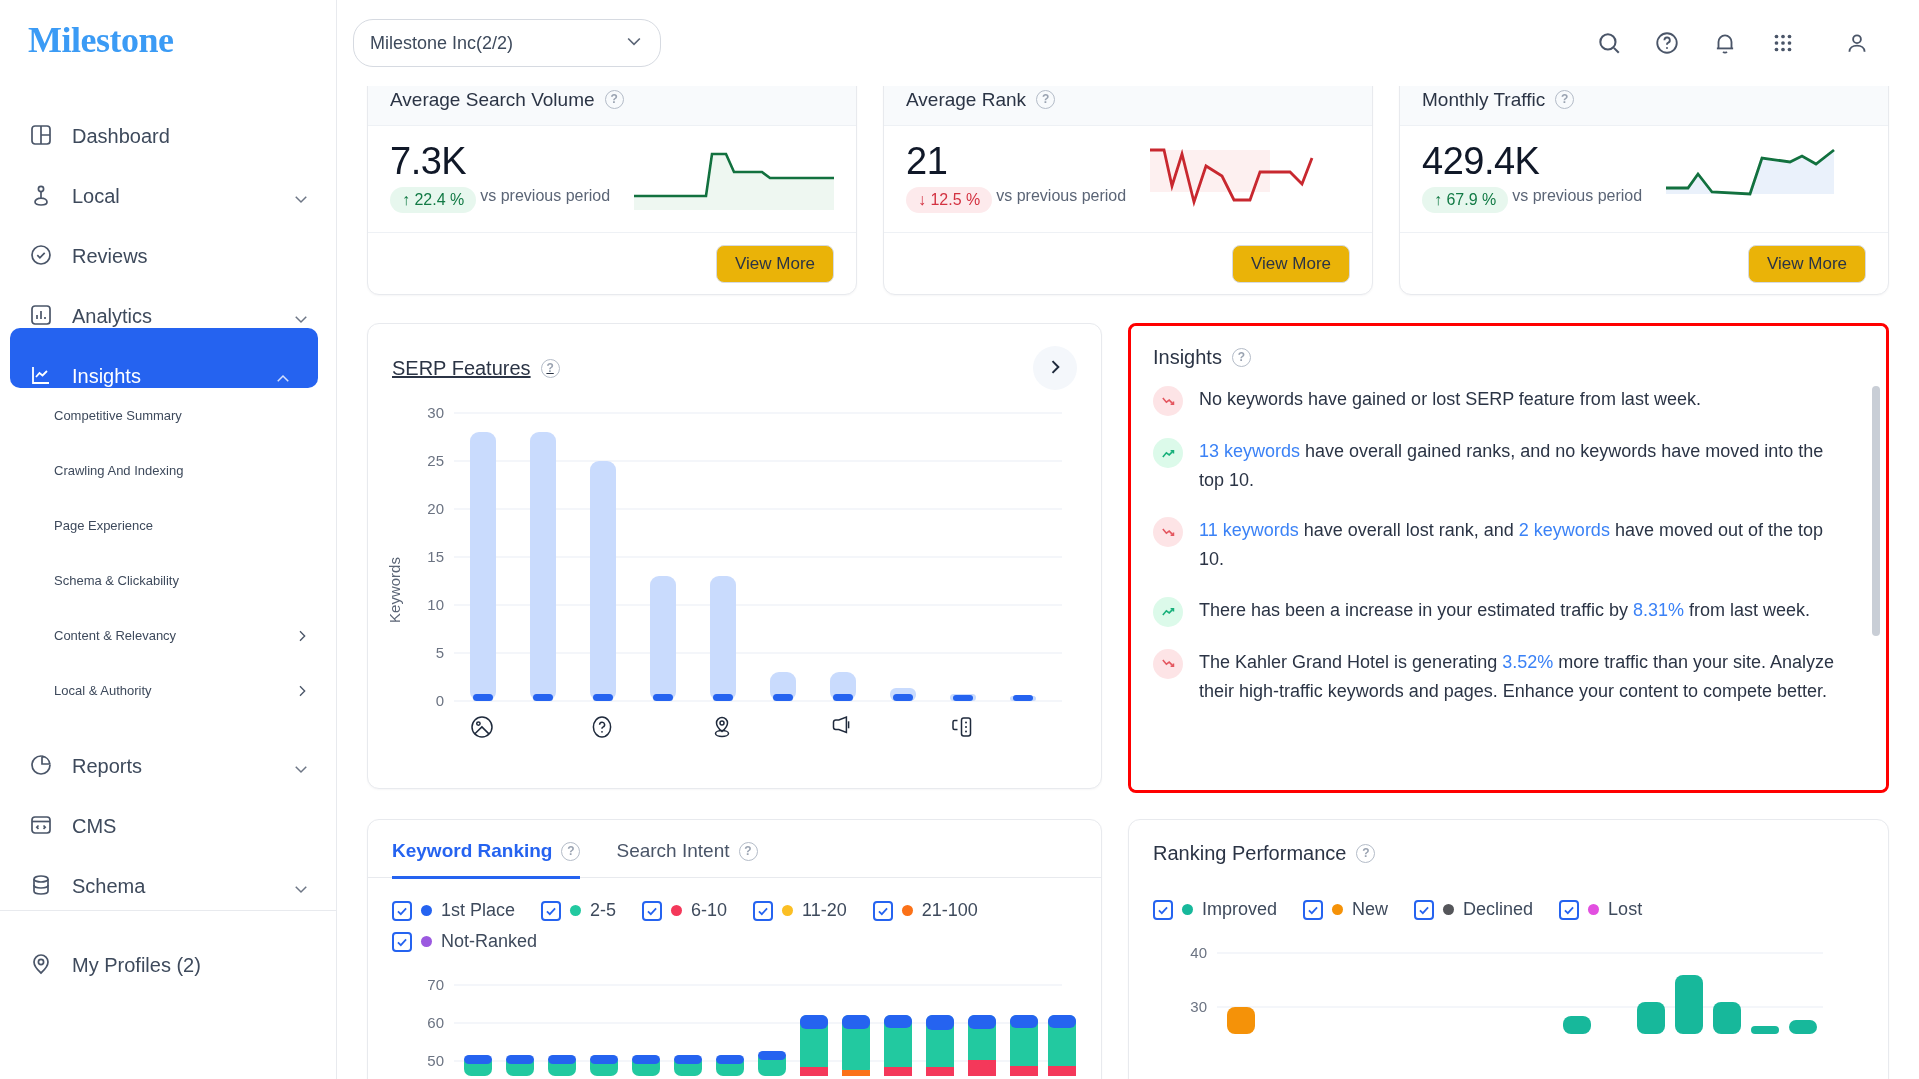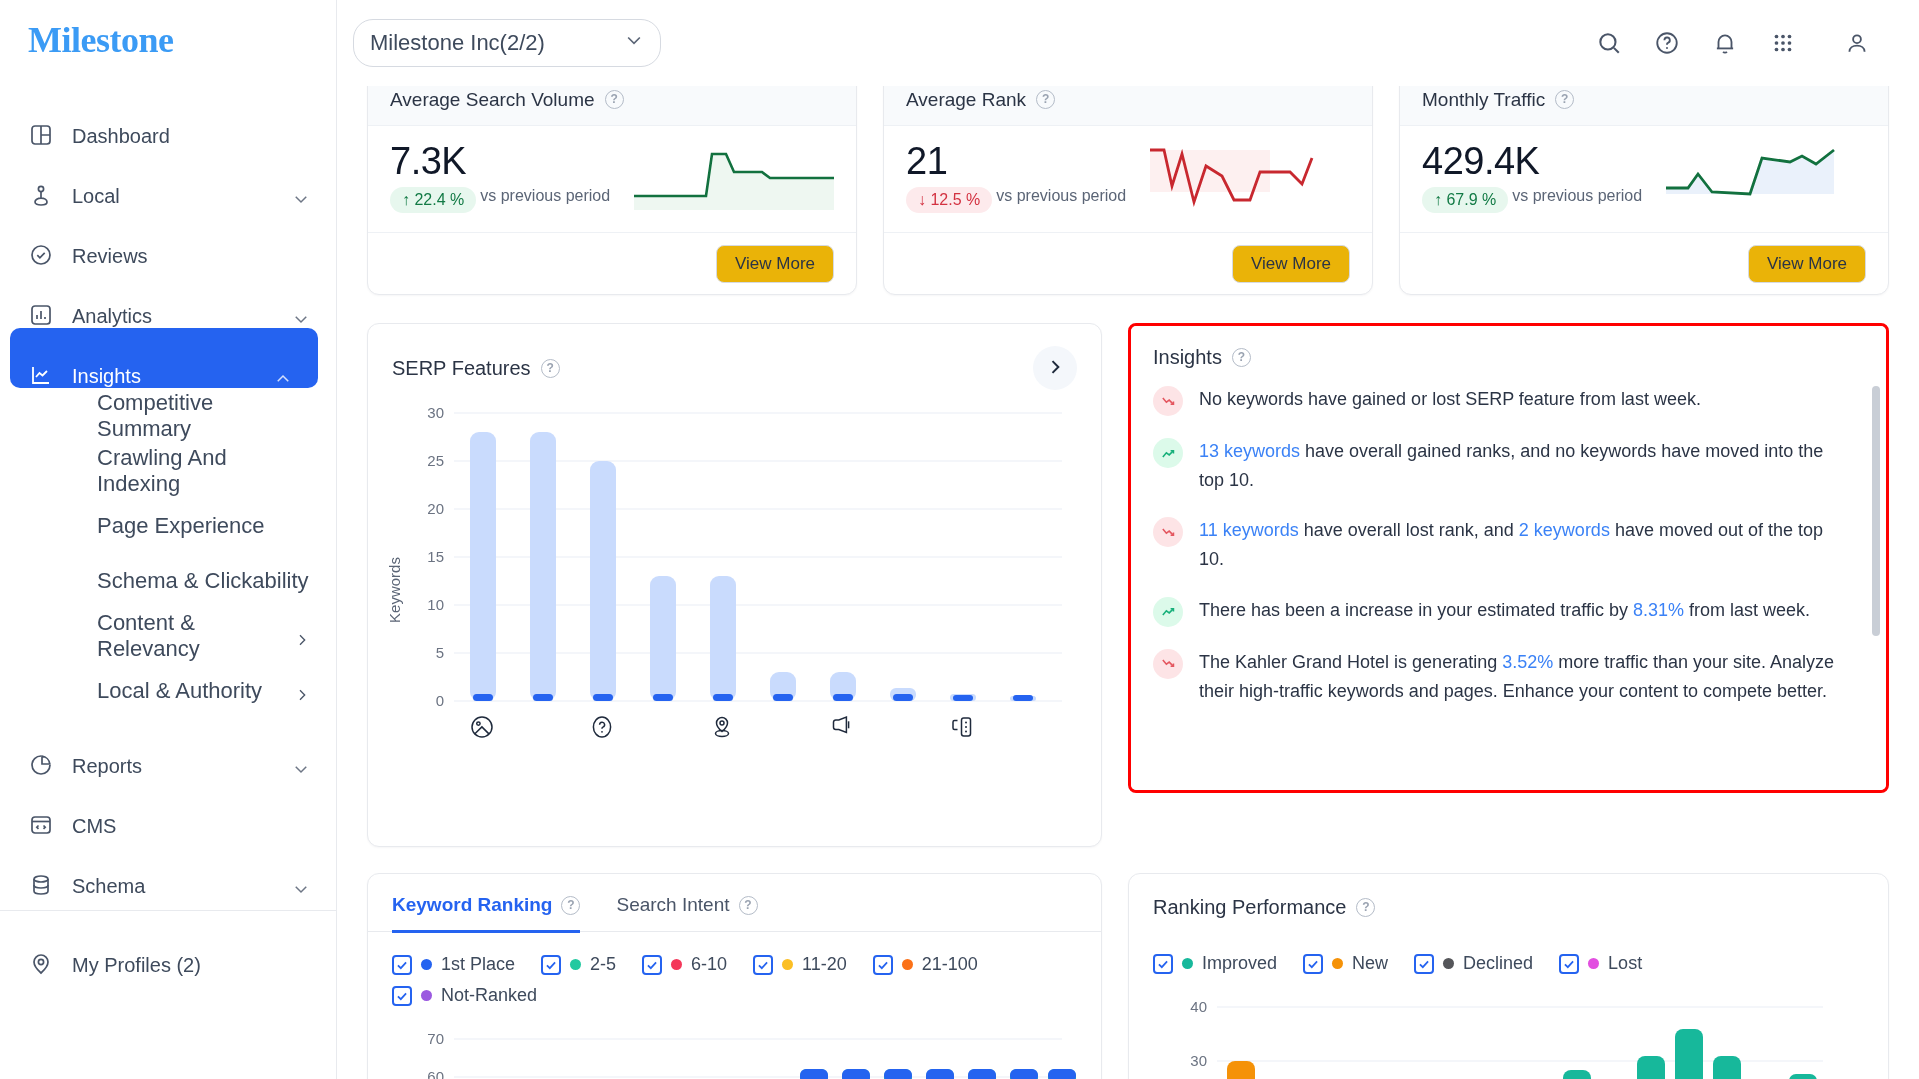--- a/index.html
+++ b/index.html
@@ -41,39 +41,39 @@
   .nav-item .chev { width: 18px; height: 18px; flex: 0 0 18px; opacity: .8; }
   .nav-item.active {
     background: #2563f0; color: #fff;
     border-radius: 10px;
     margin: 0 18px 0 10px;
     padding-left: 18px;
   }
   .nav-item.active .ico svg { stroke: #fff; }
   .nav-sub {
     height: 55px; display: flex; align-items: center;
-    padding-left: 97px; padding-right: 26px;
-    font-size: 22px; color: #3e4a5c; cursor: pointer;
+    padding-left: 54px; padding-right: 26px;
+    font-size: 13px; color: #3e4a5c; cursor: pointer;
   }
   .nav-sub .label { flex: 1 1 auto; }
   .nav-sub .chev { width: 16px; height: 16px; flex: 0 0 16px; }
   .nav-divider { height: 1px; background: #e8eaee; margin: 12px 0 6px 0; }
 
   
   .main { flex: 1 1 auto; height: 1079px; position: relative; overflow: hidden; background: #fff; }
   .topbar {
     height: 86px; display: flex; align-items: center;
     padding: 0 40px 0 16px; gap: 14px;
     background: #fff;
   }
   .brand-select {
     width: 308px; height: 48px;
     border: 1px solid #d6dae1; border-radius: 20px;
     display: flex; align-items: center; justify-content: space-between;
-    padding: 0 16px; font-size: 22px; color: #3e4a5c; cursor: pointer;
+    padding: 0 16px; font-size: 18px; color: #3e4a5c; cursor: pointer;
     background: #fff;
   }
   .topbar-spacer { flex: 1 1 auto; }
   .topicon { width: 44px; height: 44px; display:flex; align-items:center; justify-content:center; cursor:pointer; }
   .topicon svg { width: 26px; height: 26px; display: block; }
   .topicon.gap { margin-left: 16px; }
 
   .content {
     position: absolute; top: 86px; left: 0; right: 0; bottom: 0;
     overflow: hidden; background: #fff;
@@ -132,21 +132,21 @@
   }
   .card-title-row { display:flex; align-items:center; justify-content: space-between; padding: 22px 24px 0 24px; }
   .card-title { display: flex; align-items: center; gap: 10px; font-size: 20px; color: #2b3445; }
   .round-btn {
     width: 44px; height: 44px; border-radius: 50%;
     background: #f4f7fb; border: none; cursor: pointer;
     display: flex; align-items: center; justify-content: center;
   }
   .round-btn svg { width: 20px; height: 20px; }
 
-  .serp-card { flex: 0 0 735px; height: 524px; position: relative; }
+  .serp-card { flex: 0 0 735px; height: 466px; position: relative; text-decoration: underline; }
   .serp-chart { padding: 10px 14px 0 14px; }
 
   .insights-card {
     flex: 1 1 auto; height: 470px;
     border: 3px solid #ff0000; border-radius: 8px;
     background: #fff; position: relative; padding: 0;
   }
   .insights-inner {
     background:#fff; border-radius:6px; height: 100%;
     padding: 20px 22px 10px 22px; position: relative; overflow: hidden;

